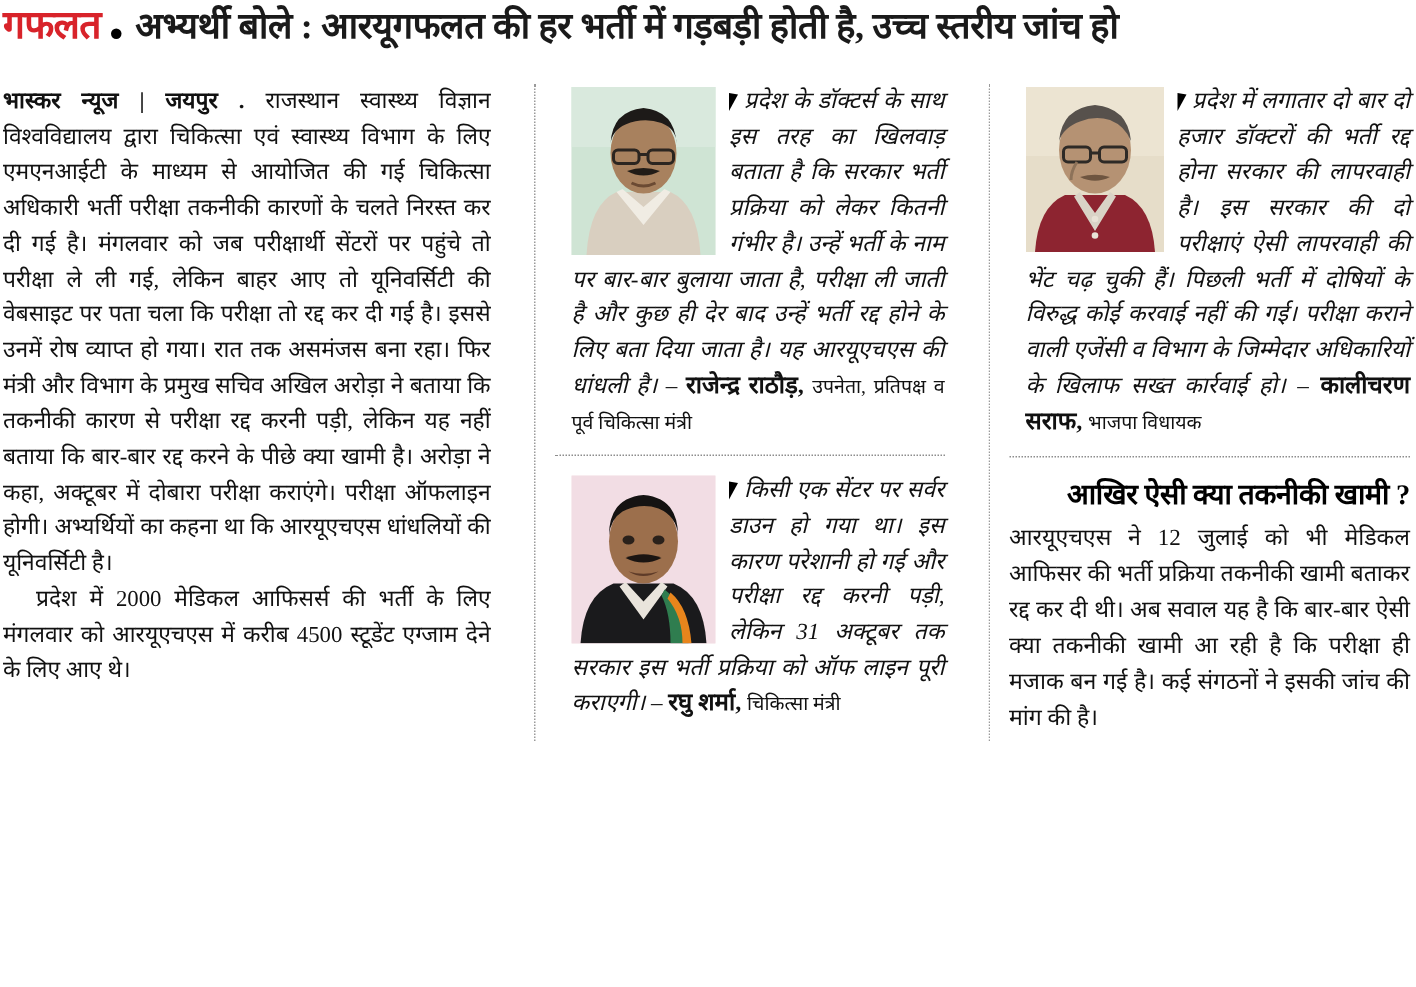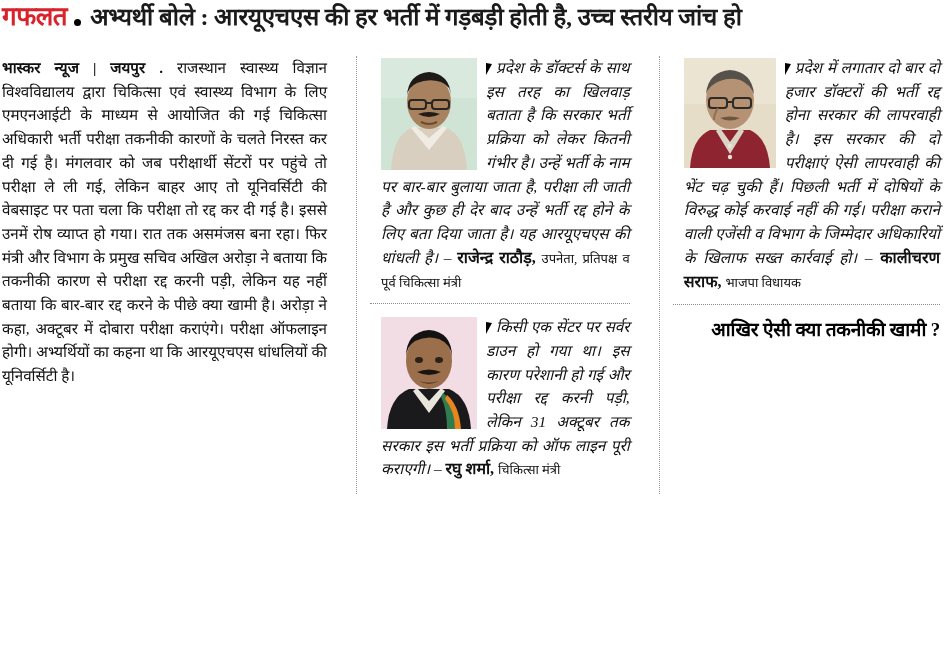--- a/index.html
+++ b/index.html
@@ -178,29 +178,30 @@
   .portrait svg { position: absolute; inset: 0; width: 100%; height: 100%; display: block; }
 </style>
 </head>
 <body>
 
 <div id="page">
 
   <div class="kicker-row">
     <span class="kicker-tag">गफलत</span>
     <span class="kicker-dot"></span>
-    <span class="kicker-text">अभ्यर्थी बोले : आरयूएचएस की हर भर्ती में गड़बड़ी होती है, उच्च स्तरीय जांच हो</span>
+    <span class="kicker-text">अभ्यर्थी बोले : आरयूगफलत की हर भर्ती में गड़बड़ी होती है, उच्च स्तरीय जांच हो</span>
   </div>
 
 
   <div class="columns">
 
     <div class="col col-left">
       <div class="body-text">
         <p><span class="lead-src">भास्कर न्यूज</span> <span class="lead-src">|</span> <span class="lead-src">जयपुर .</span> <span>राजस्थान स्वास्थ्य विज्ञान विश्वविद्यालय द्वारा चिकित्सा एवं स्वास्थ्य विभाग के लिए एमएनआईटी के माध्यम से आयोजित की गई चिकित्सा अधिकारी भर्ती परीक्षा तकनीकी कारणों के चलते निरस्त कर दी गई है। मंगलवार को जब परीक्षार्थी सेंटरों पर पहुंचे तो परीक्षा ले ली गई, लेकिन बाहर आए तो यूनिवर्सिटी की वेबसाइट पर पता चला कि परीक्षा तो रद्द कर दी गई है। इससे उनमें रोष व्याप्त हो गया। रात तक असमंजस बना रहा। फिर मंत्री और विभाग के प्रमुख सचिव अखिल अरोड़ा ने बताया कि तकनीकी कारण से परीक्षा रद्द करनी पड़ी, लेकिन यह नहीं बताया कि बार-बार रद्द करने के पीछे क्या खामी है। अरोड़ा ने कहा, अक्टूबर में दोबारा परीक्षा कराएंगे। परीक्षा ऑफलाइन होगी। अभ्यर्थियों का कहना था कि आरयूएचएस धांधलियों की यूनिवर्सिटी है।</span></p>
+        <p>प्रदेश में 2000 मेडिकल आफिसर्स की भर्ती के लिए मंगलवार को आरयूएचएस में करीब 4500 स्टूडेंट एग्जाम देने के लिए आए थे।</p>
       </div>
     </div>
 
     <div class="col col-mid">
       <div class="vrule"></div>
 
       <div class="quote-block clearfix">
         <div class="quote-photo portrait" style="background:#cfe4d4;">
           <svg viewBox="0 0 96 112" preserveAspectRatio="none">
             <rect x="0" y="0" width="96" height="112" fill="#cfe4d4"></rect>
@@ -268,17 +269,18 @@
         </div>
         <span class="quote-mark"></span><span>प्रदेश में लगातार दो बार दो हजार डॉक्टरों की भर्ती रद्द होना सरकार की लापरवाही है। इस सरकार की दो परीक्षाएं ऐसी लापरवाही की भेंट चढ़ चुकी हैं। पिछली भर्ती में दोषियों के विरुद्ध कोई करवाई नहीं की गई। परीक्षा कराने वाली एजेंसी व विभाग के जिम्मेदार अधिकारियों के खिलाफ सख्त कार्रवाई हो। –</span>
         <span class="attrib-name">कालीचरण सराफ,</span>
         <span class="attrib-role">भाजपा विधायक</span>
       </div>
 
       <hr class="hrule-dotted">
 
       <div>
         <div class="subhead">आखिर ऐसी क्या तकनीकी खामी ?</div>
+        <div class="body-text" style="font-size:15.4px;line-height:1.56;">आरयूएचएस ने 12 जुलाई को भी मेडिकल आफिसर की भर्ती प्रक्रिया तकनीकी खामी बताकर रद्द कर दी थी। अब सवाल यह है कि बार-बार ऐसी क्या तकनीकी खामी आ रही है कि परीक्षा ही मजाक बन गई है। कई संगठनों ने इसकी जांच की मांग की है।</div>
       </div>
     </div>
 
   </div>
 </div>
 
 </body></html>

